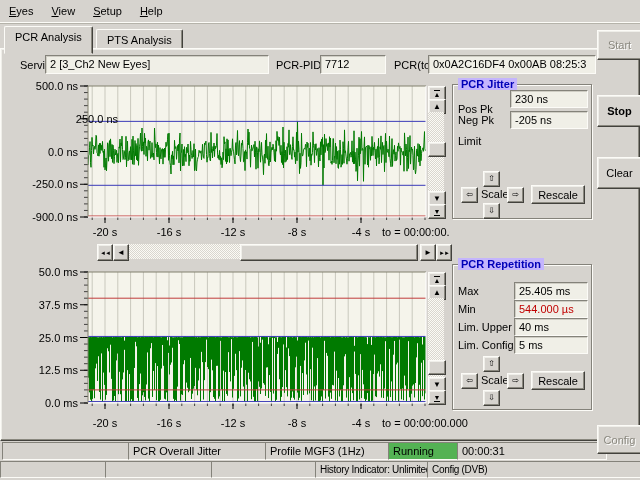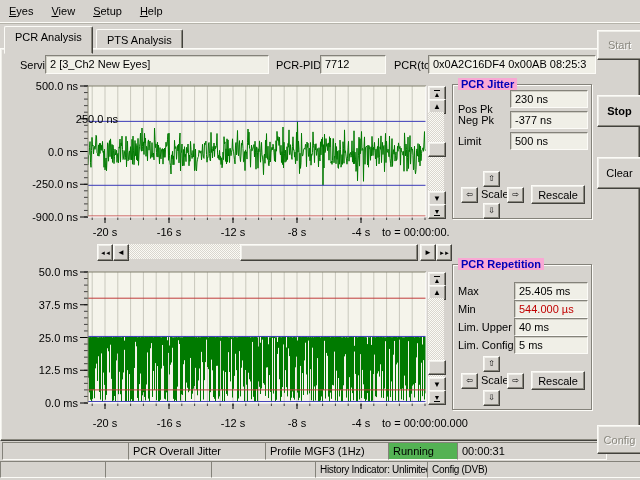--- a/index.html
+++ b/index.html
@@ -22,21 +22,21 @@
   
   .tab{position:absolute;background:#d6d3ce;border:1px solid;
        border-color:#fcfbf7 #42413c #d6d3ce #fcfbf7;box-shadow:inset -1px 0 0 #8a887f;
        padding:4px 10px 0 10px;border-top-left-radius:2px;border-top-right-radius:2px;}
   .tab.active{z-index:3;}
   .content-panel{left:0;top:48px;width:638px;height:391px;background:#d6d3ce;
        border:1px solid;border-color:#fcfbf7 #42413c #42413c #fcfbf7;
        box-shadow:inset -1px -1px 0 #8a887f, inset 1px 1px 0 #efeee9;z-index:1;}
   
   .groupbox{border:1px solid #84827a;box-shadow:inset 1px 1px 0 #fcfbf7, 1px 1px 0 #fcfbf7;z-index:2;}
-  .group-title{background:#f9a8d4;color:#0000b8;font-weight:bold;padding:0 3px;z-index:3;text-align:right;}
+  .group-title{background:#c4b5fd;color:#0000b8;font-weight:bold;padding:0 3px;z-index:3;text-align:right;}
   
   .btn{display:flex;align-items:center;justify-content:center;cursor:default;z-index:4;}
   .sbtn{display:flex;align-items:center;justify-content:center;font-size:8px;line-height:1;
         cursor:default;color:#000;}
   .track-h{background:#fbfaf5;background-image:
      linear-gradient(45deg,#d9d6cf 25%,transparent 25%,transparent 75%,#d9d6cf 75%),
      linear-gradient(45deg,#d9d6cf 25%,transparent 25%,transparent 75%,#d9d6cf 75%);
      background-size:2px 2px;background-position:0 0,1px 1px;}
   .ylab{position:absolute;width:76px;text-align:right;height:12px;line-height:12px;}
   .xlab{position:absolute;width:44px;text-align:center;height:12px;line-height:12px;}
@@ -80,23 +80,22 @@
   <div class="abs groupbox" style="left:452px;top:264px;width:138px;height:144px;"></div>
   <div class="abs group-title" style="left:458px;top:258px;">PCR Repetition</div>
 
   <div class="abs" style="left:0;top:442px;width:640px;height:17px;"></div>
 
   <div class="abs" style="left:0;top:461px;width:640px;height:16px;"></div>
 
 <div style="position: absolute; left: 458px; top: 103px; z-index: 3;">Pos Pk</div>
     <div class="sunken field" style="position: absolute; left: 510px; top: 90px; width: 68px; height: 14px; z-index: 3;">230 ns</div>
     <div style="position: absolute; left: 458px; top: 114px; z-index: 3;">Neg Pk</div>
-    <div class="sunken field" style="position: absolute; left: 510px; top: 111px; width: 68px; height: 14px; z-index: 3;">-377 ns</div>
+    <div class="sunken field" style="position: absolute; left: 510px; top: 111px; width: 68px; height: 14px; z-index: 3;">-205 ns</div>
     <div style="position: absolute; left: 458px; top: 135px; z-index: 3;">Limit</div>
-    <div class="sunken field" style="position: absolute; left: 510px; top: 132px; width: 68px; height: 14px; z-index: 3;">500 ns</div>
     <div style="position: absolute; left: 458px; top: 285px; z-index: 3;">Max</div>
     <div class="sunken field" style="position: absolute; left: 514px; top: 282px; width: 64px; height: 14px; z-index: 3;">25.405 ms</div>
     <div style="position: absolute; left: 458px; top: 303px; z-index: 3;">Min</div>
     <div class="sunken field" style="position: absolute; left: 514px; top: 300px; width: 64px; height: 14px; z-index: 3; color: rgb(192, 0, 0);">544.000 µs</div>
     <div style="position: absolute; left: 458px; top: 321px; z-index: 3;">Lim. Upper</div>
     <div class="sunken field" style="position: absolute; left: 514px; top: 318px; width: 64px; height: 14px; z-index: 3;">40 ms</div>
     <div style="position: absolute; left: 458px; top: 339px; z-index: 3;">Lim. Config</div>
     <div class="sunken field" style="position: absolute; left: 514px; top: 336px; width: 64px; height: 14px; z-index: 3;">5 ms</div>
     <div class="raised sbtn" style="position: absolute; left: 483px; top: 171px; width: 15px; height: 14px; z-index: 3;">⇧</div>
     <div class="raised sbtn" style="position: absolute; left: 461px; top: 187px; width: 15px; height: 14px; z-index: 3;">⇦</div>

